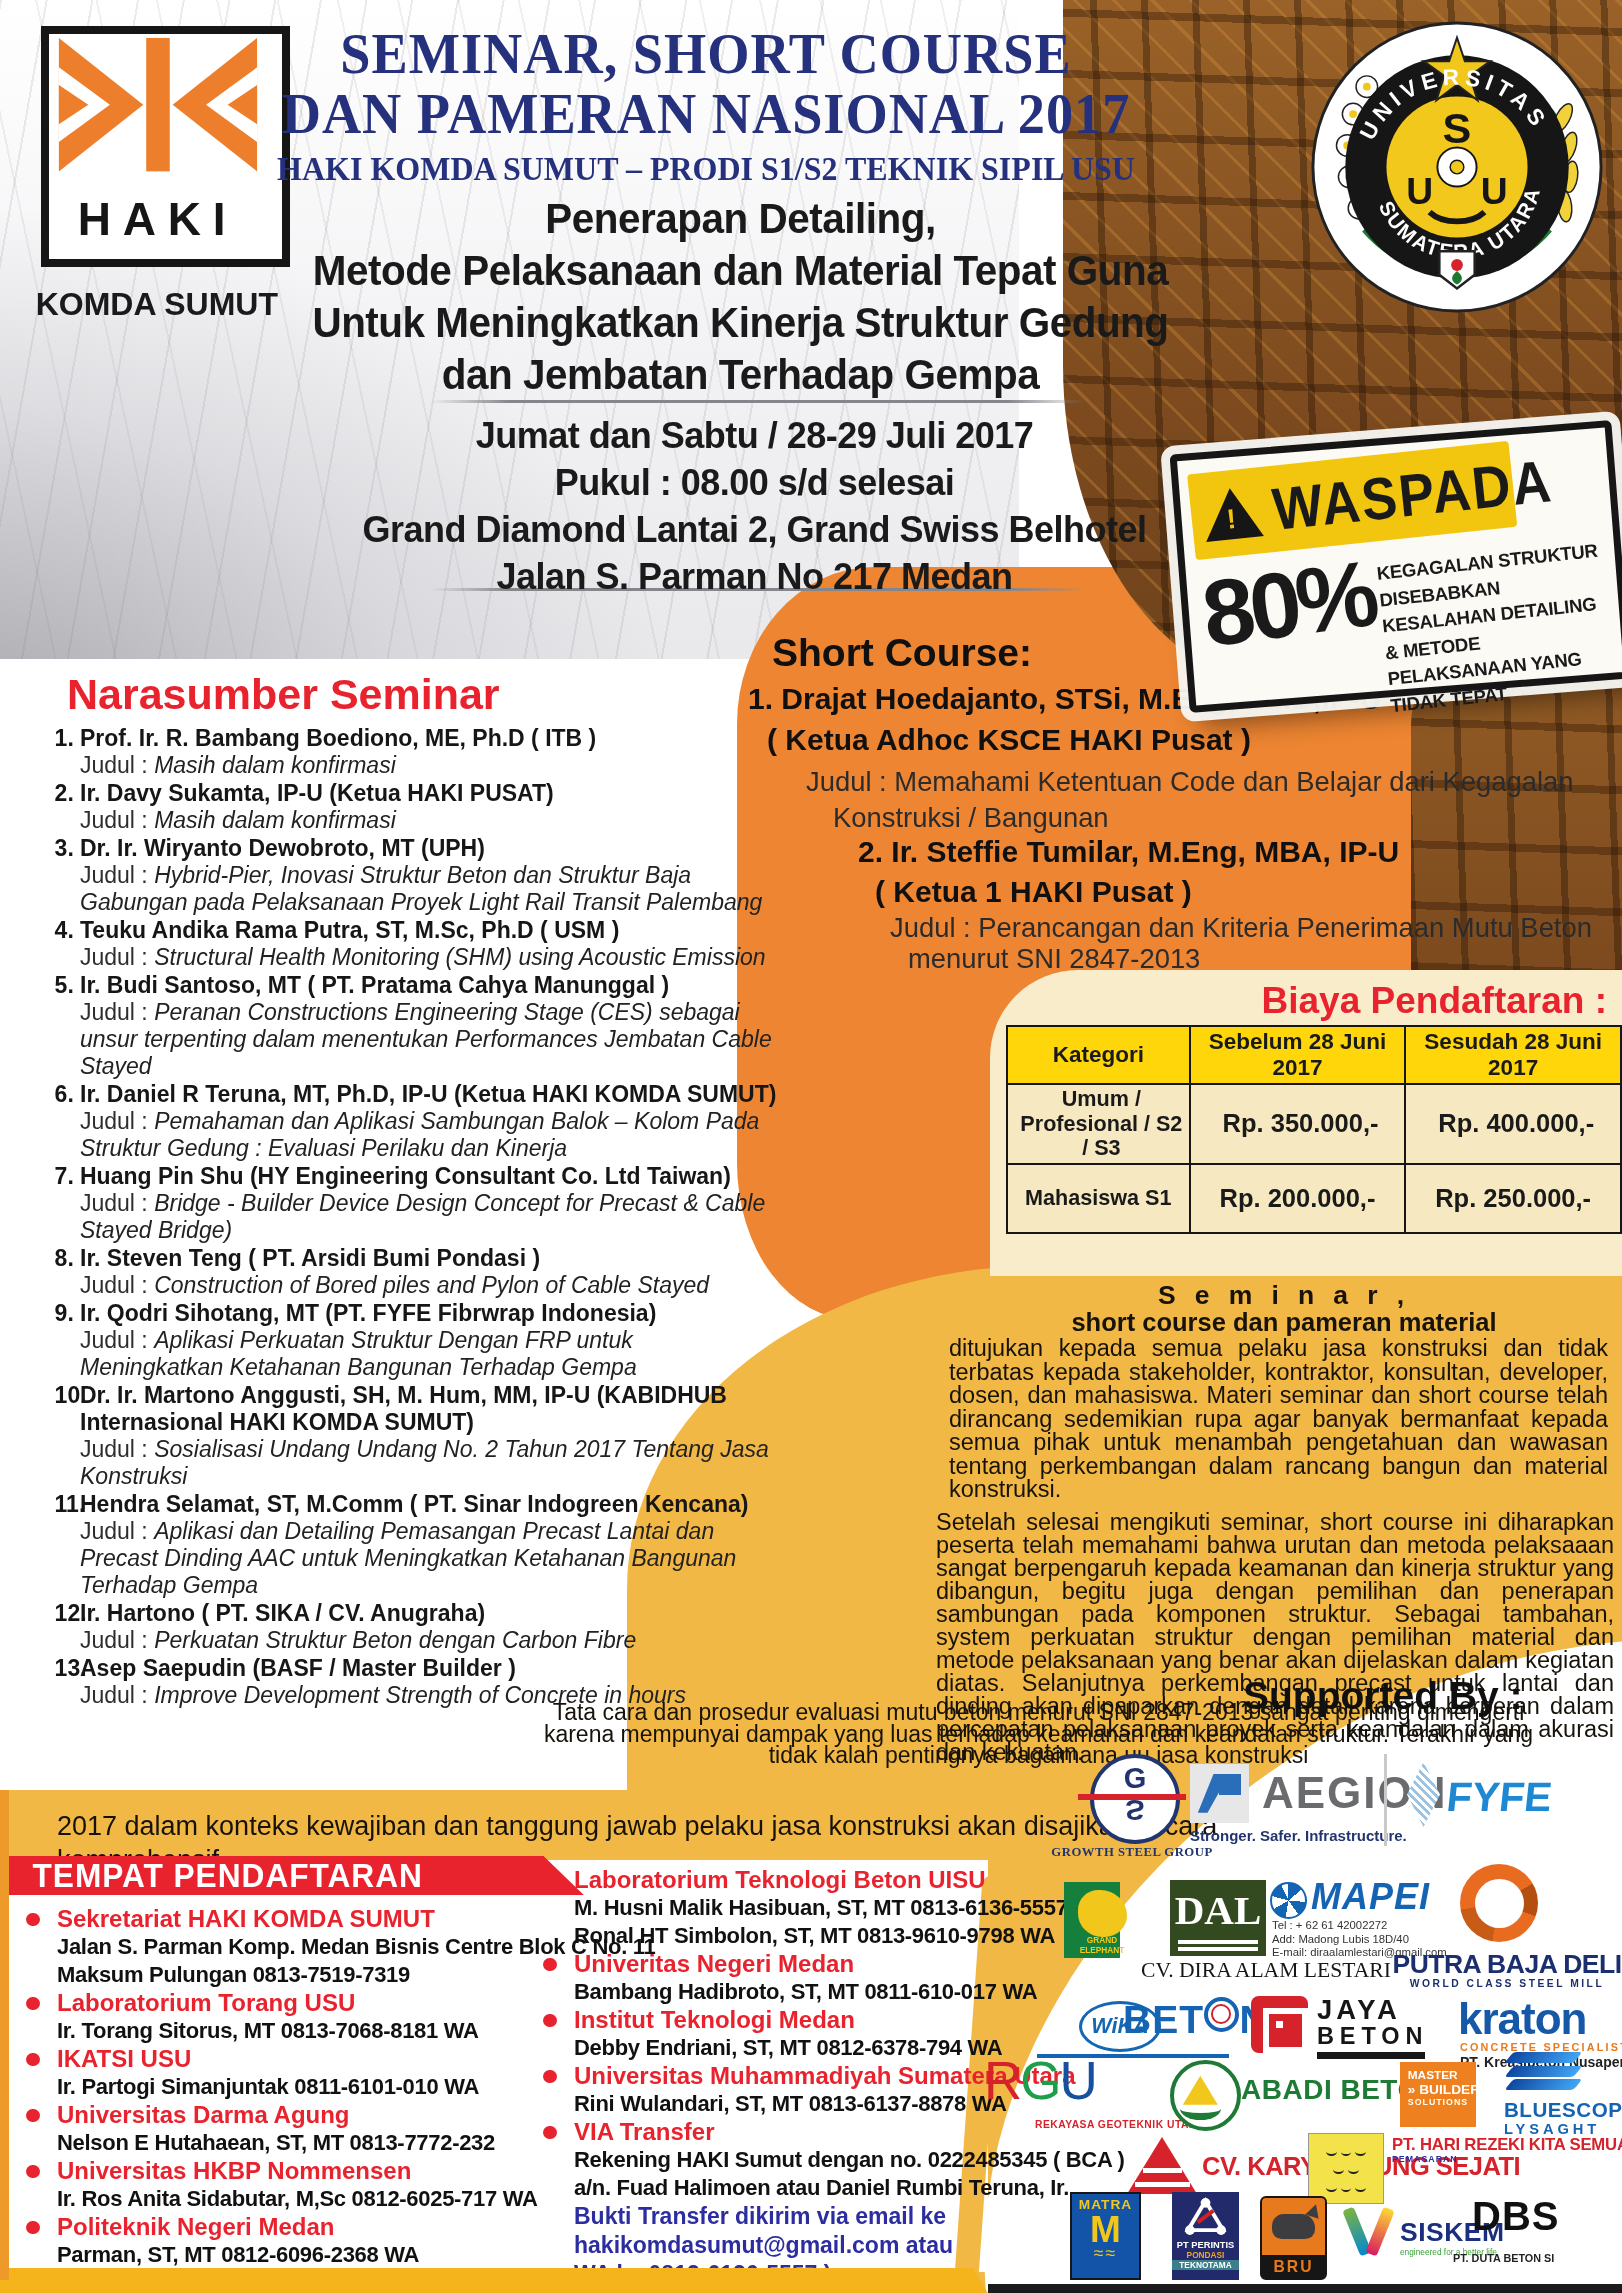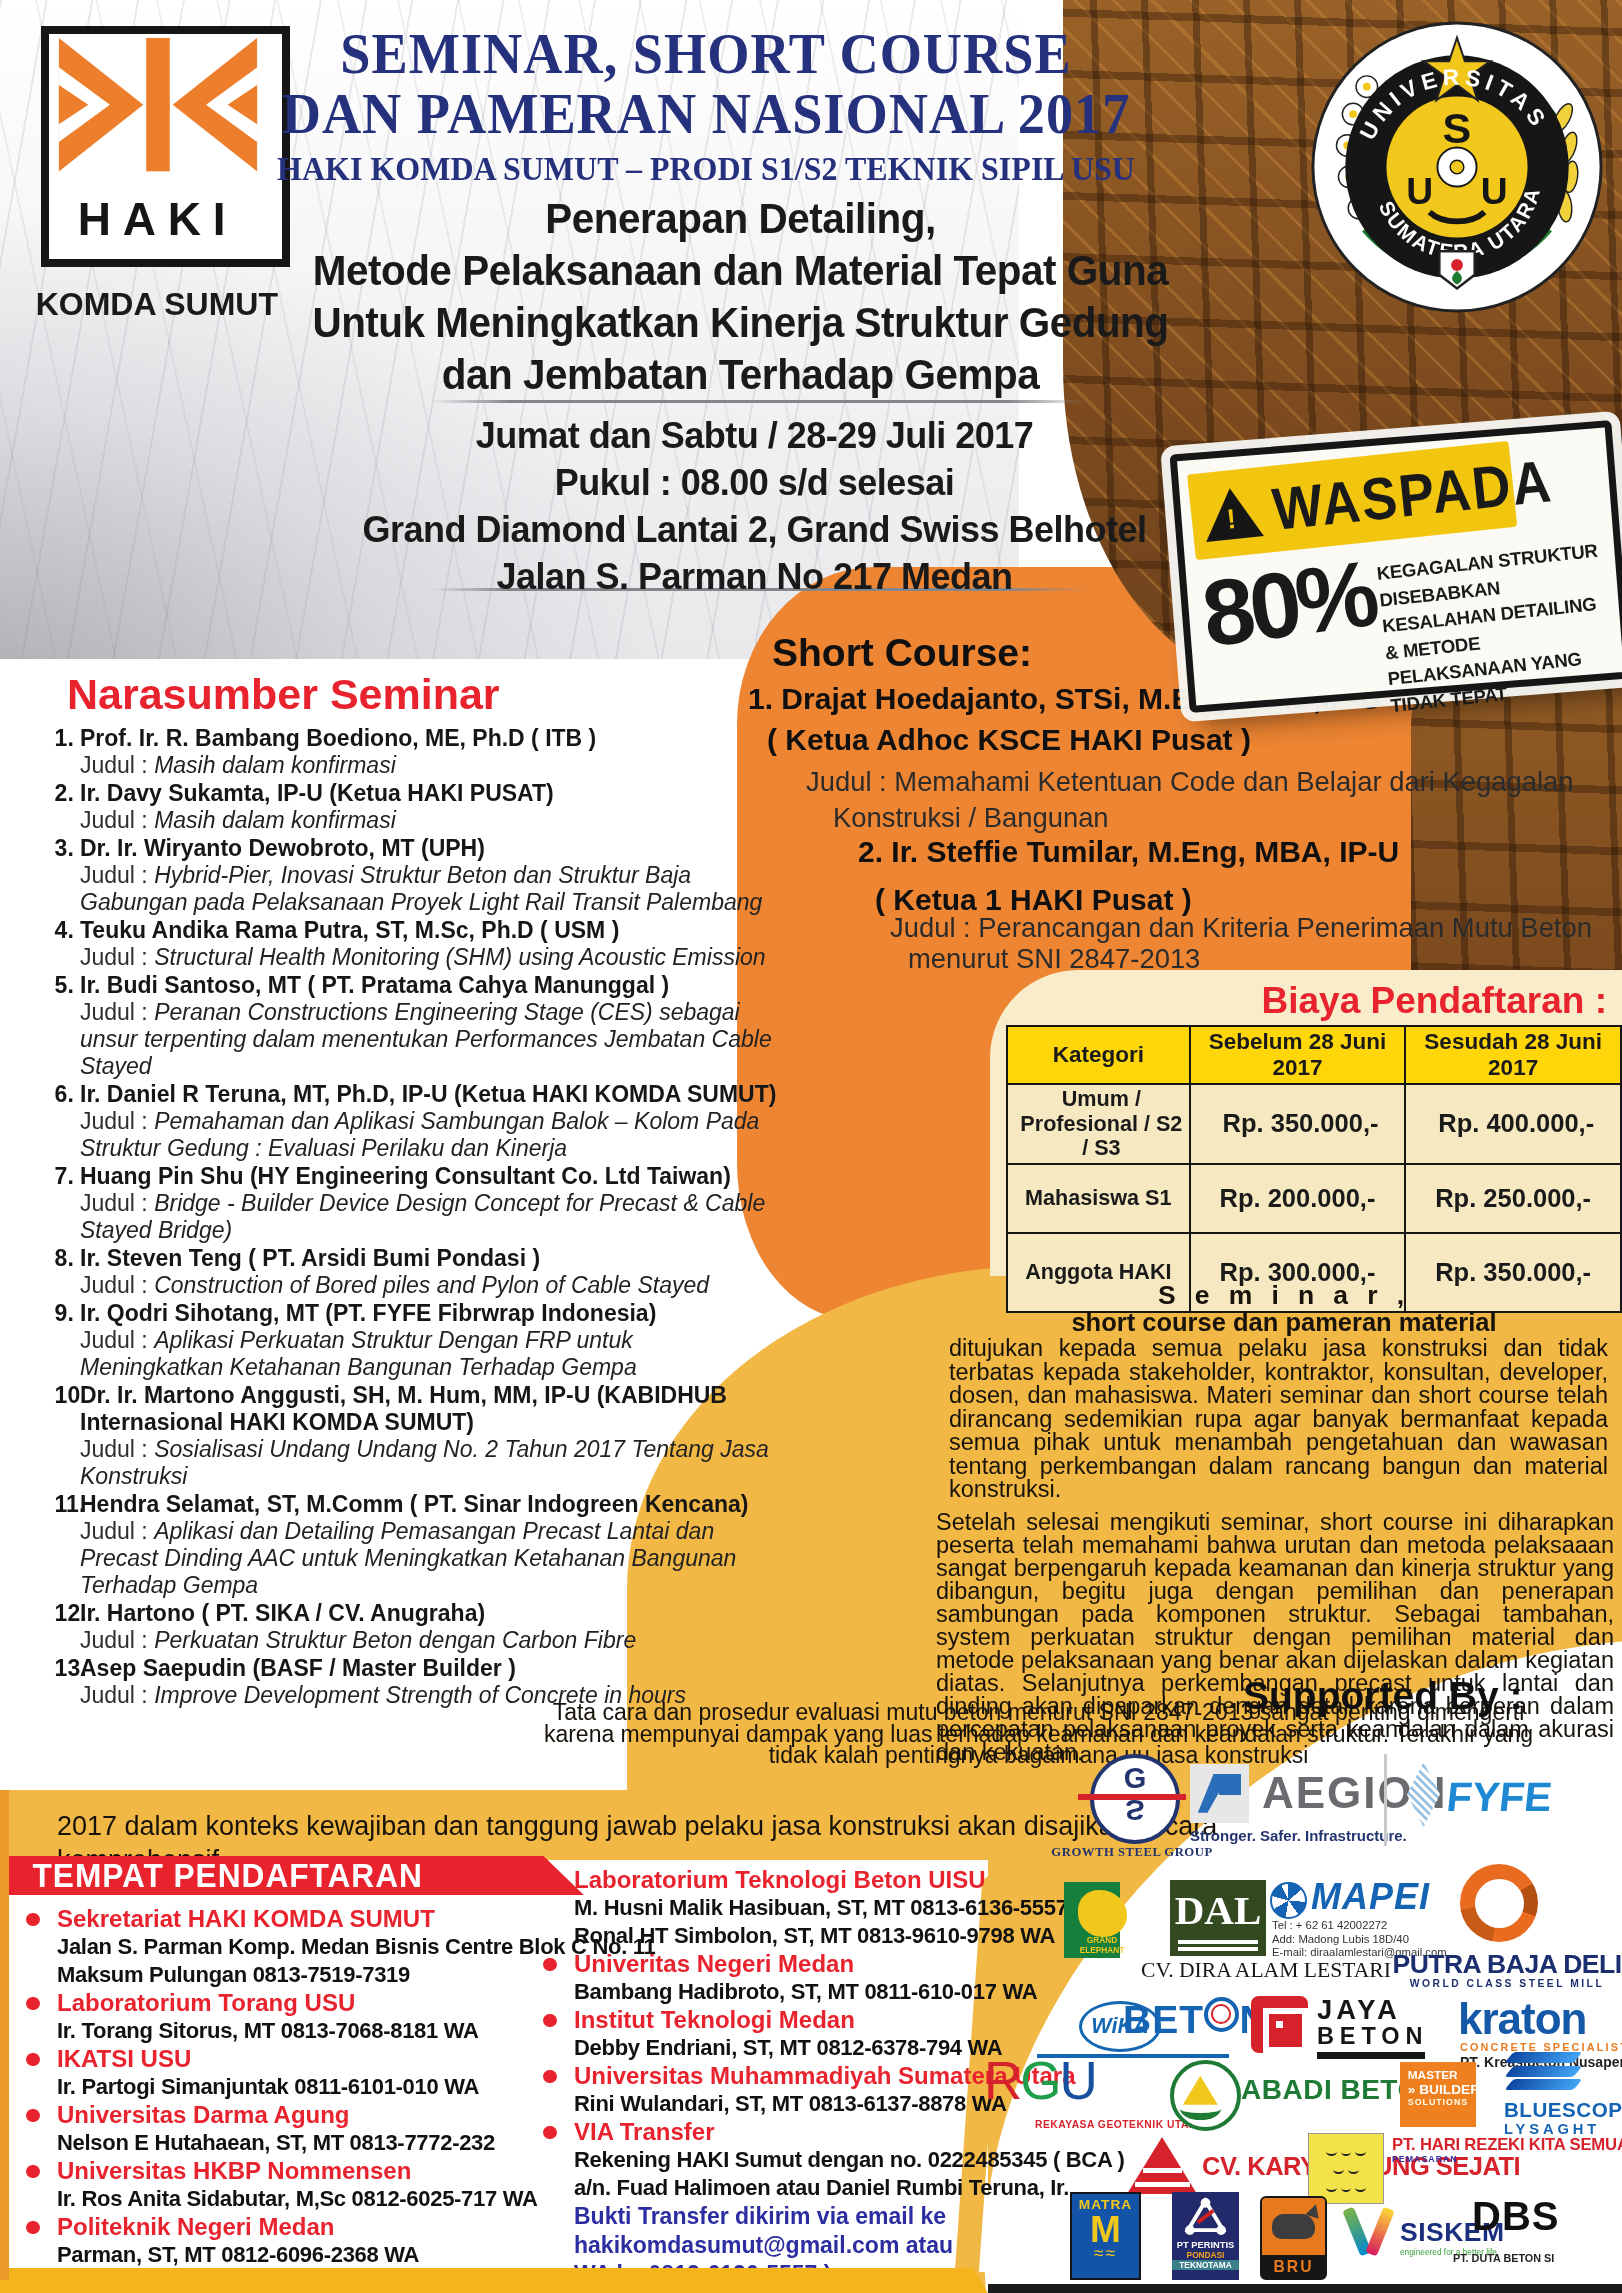--- a/index.html
+++ b/index.html
@@ -94,21 +94,21 @@
   .jlabel{color:#2e2e2e;}
   .n-judul i{color:#222;}
 
   
   .sc{z-index:8;color:#101010;}
   #sc-head{left:772px;top:631px;font-size:39px;font-weight:800;}
   .sc-name{font-size:30px;font-weight:800;}
   .sc-jud{font-size:27.4px;color:#2b2b2b;}
   #sc-n1{left:748px;top:682px;}  #sc-a1{left:767px;top:723px;}
   #sc-j1a{left:806px;top:766px;} #sc-j1b{left:833px;top:802px;}
-  #sc-n2{left:858px;top:835px;}  #sc-a2{left:875px;top:875px;margin-top:8px;}
+  #sc-n2{left:858px;top:835px;}  #sc-a2{left:875px;top:875px;}
   #sc-j2a{left:890px;top:912px;} #sc-j2b{left:908px;top:943px;}
 
   
   #fees-title{left:1127px;top:980px;width:480px;text-align:right;font-size:37px;font-weight:800;
     color:#E8232E;z-index:8;}
   #fees{left:1006px;top:1025px;z-index:8;border-collapse:collapse;}
   #fees th,#fees td{border:2.9px solid #161616;text-align:center;padding:2px 5.9px;}
   #fees th{background:#FFD60A;font-size:22.5px;font-weight:800;height:37px;}
   #fees td{background:#F6E8C0;font-weight:800;}
   .fee-cat{width:169px;font-size:21.6px;line-height:24.5px;}
@@ -452,25 +452,20 @@
     <tr>
       <td class="fee-cat">Umum / Profesional / S2 / S3</td>
       <td class="fee-val">Rp. 350.000,-</td>
       <td class="fee-val">Rp. 400.000,-</td>
     </tr>
     <tr>
       <td class="fee-cat">Mahasiswa S1</td>
       <td class="fee-val">Rp. 200.000,-</td>
       <td class="fee-val">Rp. 250.000,-</td>
     </tr>
-    <tr>
-      <td class="fee-cat">Anggota HAKI</td>
-      <td class="fee-val">Rp. 300.000,-</td>
-      <td class="fee-val">Rp. 350.000,-</td>
-    </tr>
   </tbody>
     </table>
 
   <div class="abs sem" id="sem-h1">S e m i n a r ,</div>
   <div class="abs sem" id="sem-h2">short course   dan pameran material</div>
   <div class="abs sem" id="sem-p1">ditujukan kepada semua pelaku jasa konstruksi dan tidak terbatas kepada stakeholder,  kontraktor, konsultan, developer, dosen,   dan mahasiswa. Materi seminar dan short course telah dirancang sedemikian rupa agar banyak bermanfaat kepada semua pihak untuk menambah pengetahuan dan wawasan tentang perkembangan dalam rancang bangun dan material konstruksi.</div>
   <div class="abs sem" id="sem-p2">Setelah selesai mengikuti seminar, short course ini diharapkan peserta telah memahami bahwa urutan dan metoda pelaksaaan sangat berpengaruh kepada keamanan dan kinerja  struktur yang dibangun, begitu juga dengan pemilihan dan penerapan sambungan pada komponen struktur.  Sebagai tambahan, system perkuatan struktur dengan pemilihan material dan metode pelaksanaan yang benar akan dijelaskan dalam kegiatan diatas. Selanjutnya perkembangan precast untuk lantai dan dinding akan dipaparkan dengan detail  karena berperan dalam percepatan pelaksanaan proyek serta keandalan dalam akurasi dan kekuatan.</div>
   <div class="abs sem" id="sem-p3">Tata cara dan prosedur evaluasi mutu beton menurut SNI 2847-2013 sangat penting dimengerti karena mempunyai dampak yang luas terhadap keamanan dan keandalan struktur. Terakhir yang tidak kalah pentingnya bagaimana uu jasa konstruksi</div>
   <div class="abs sem" id="sem-p4">2017  dalam konteks kewajiban dan tanggung jawab pelaku jasa konstruksi akan disajikan secara komprehensif.</div>
 

